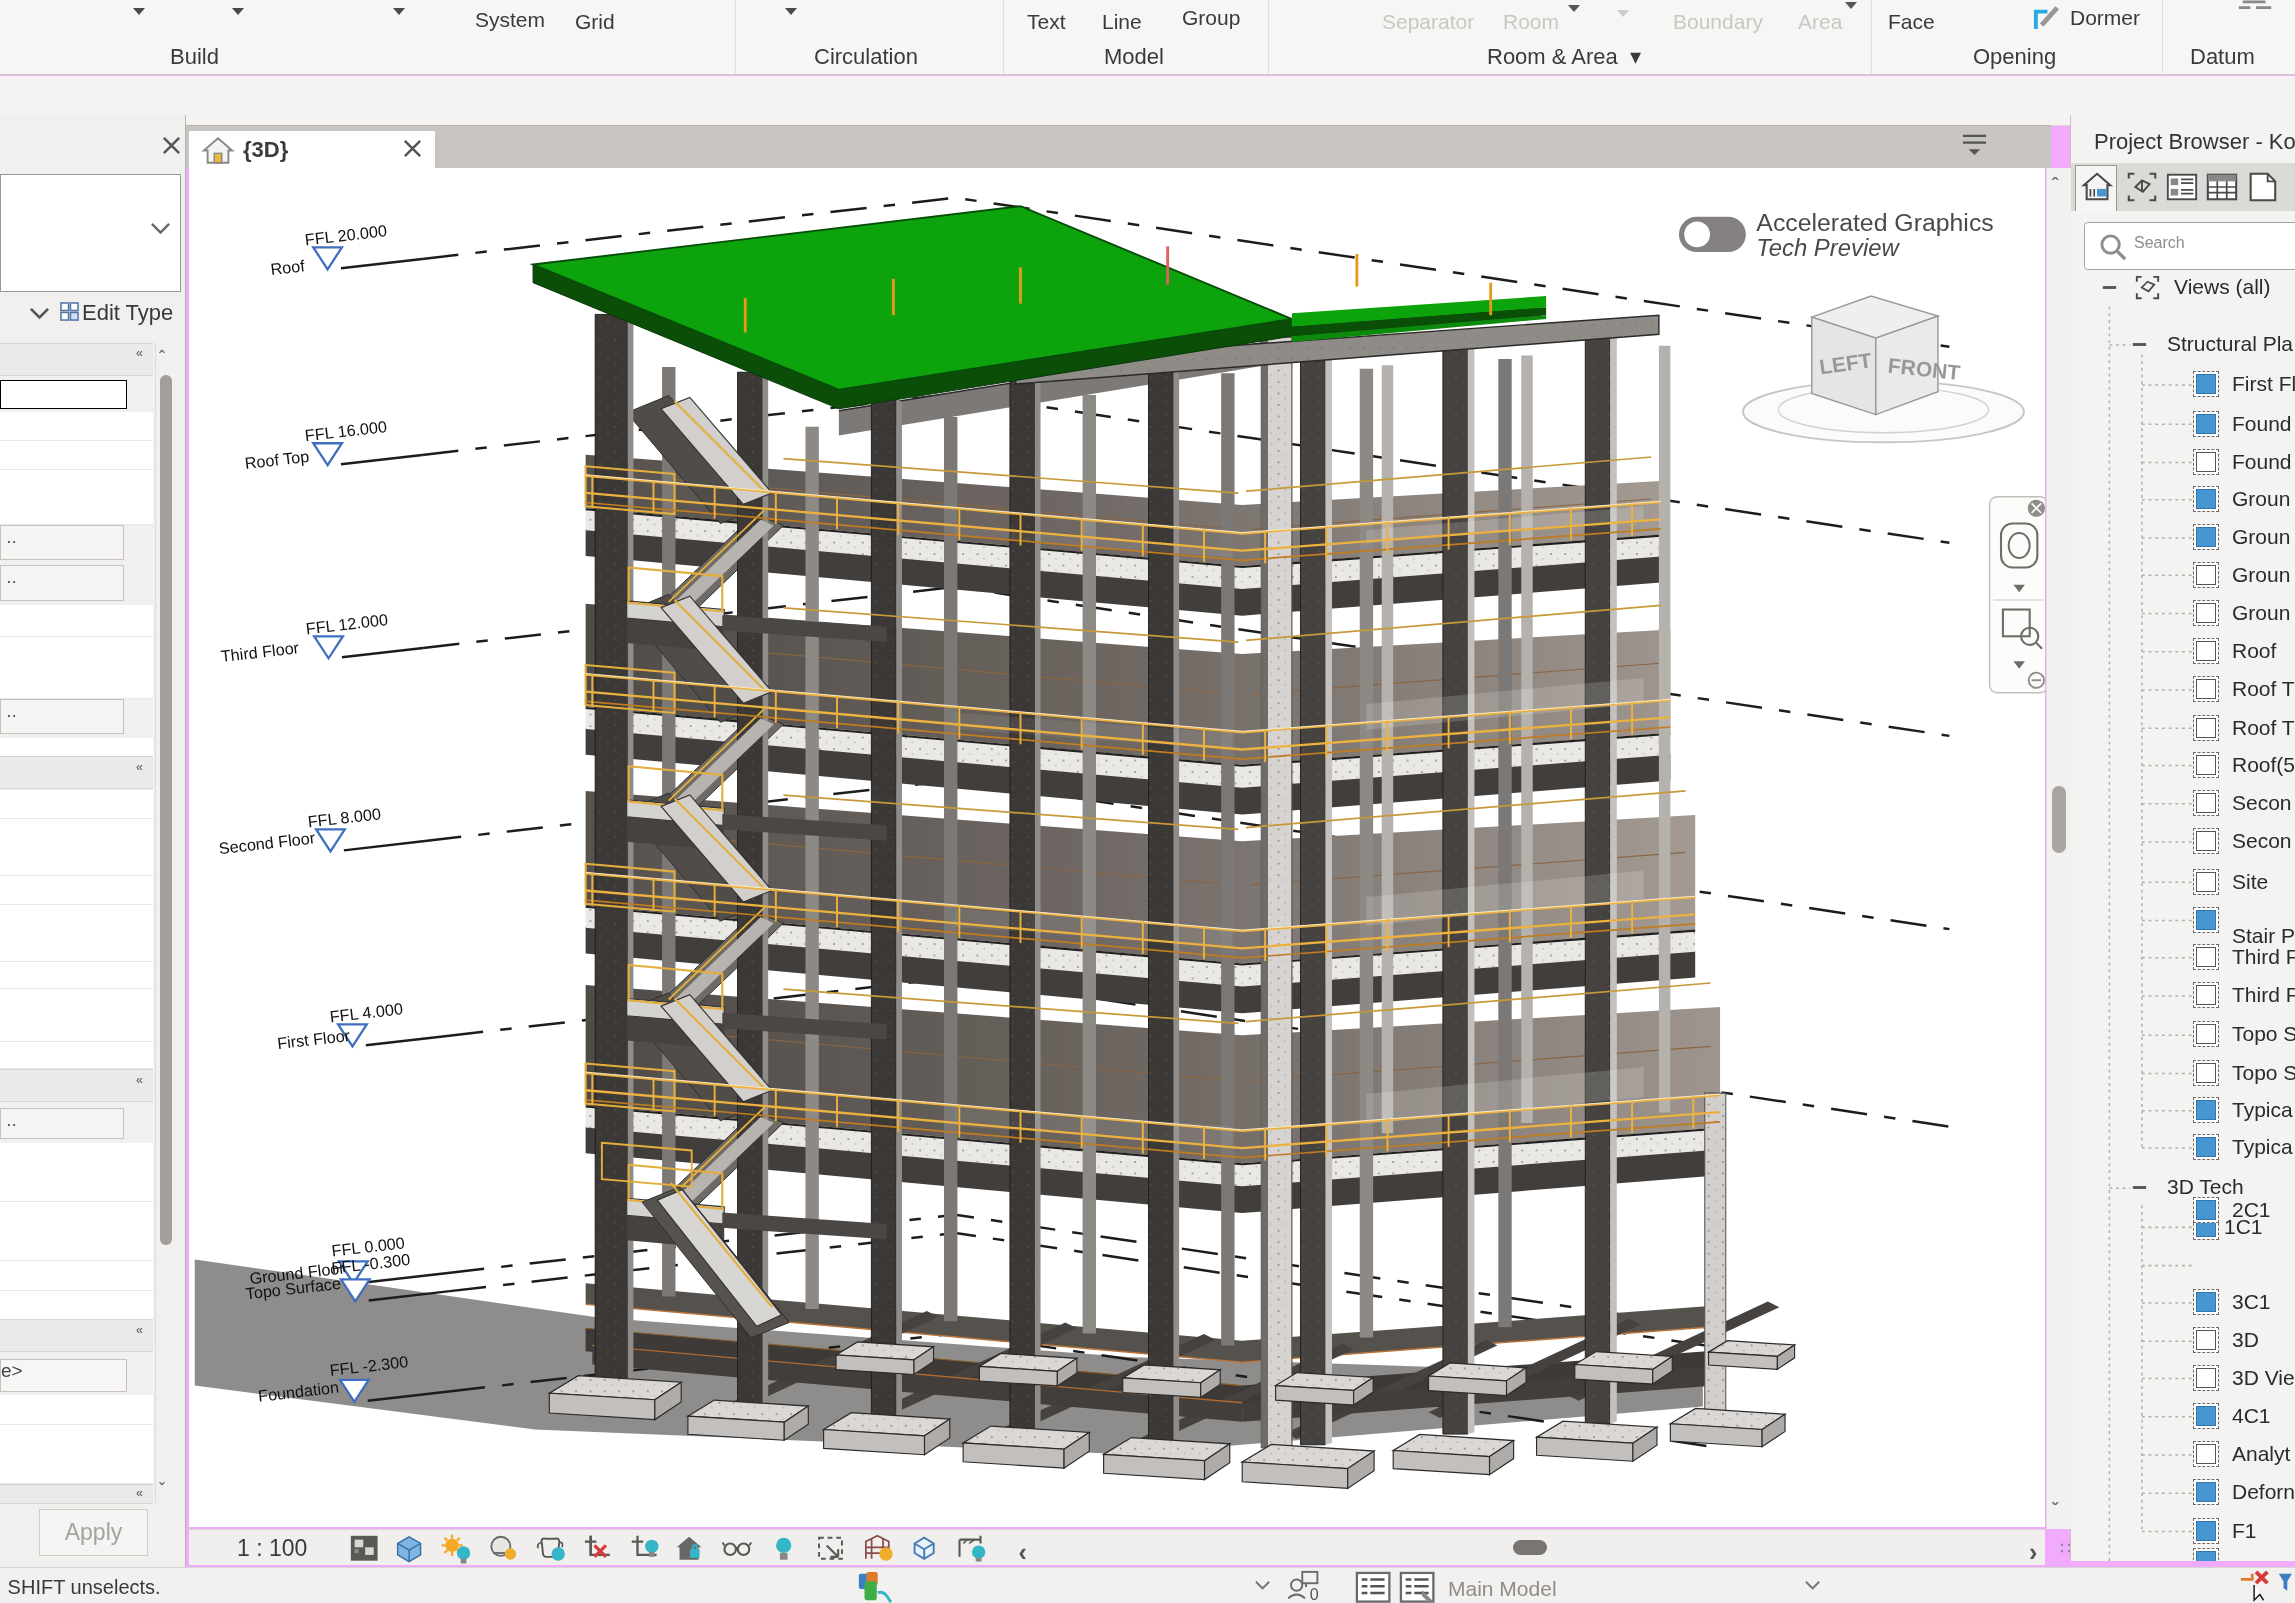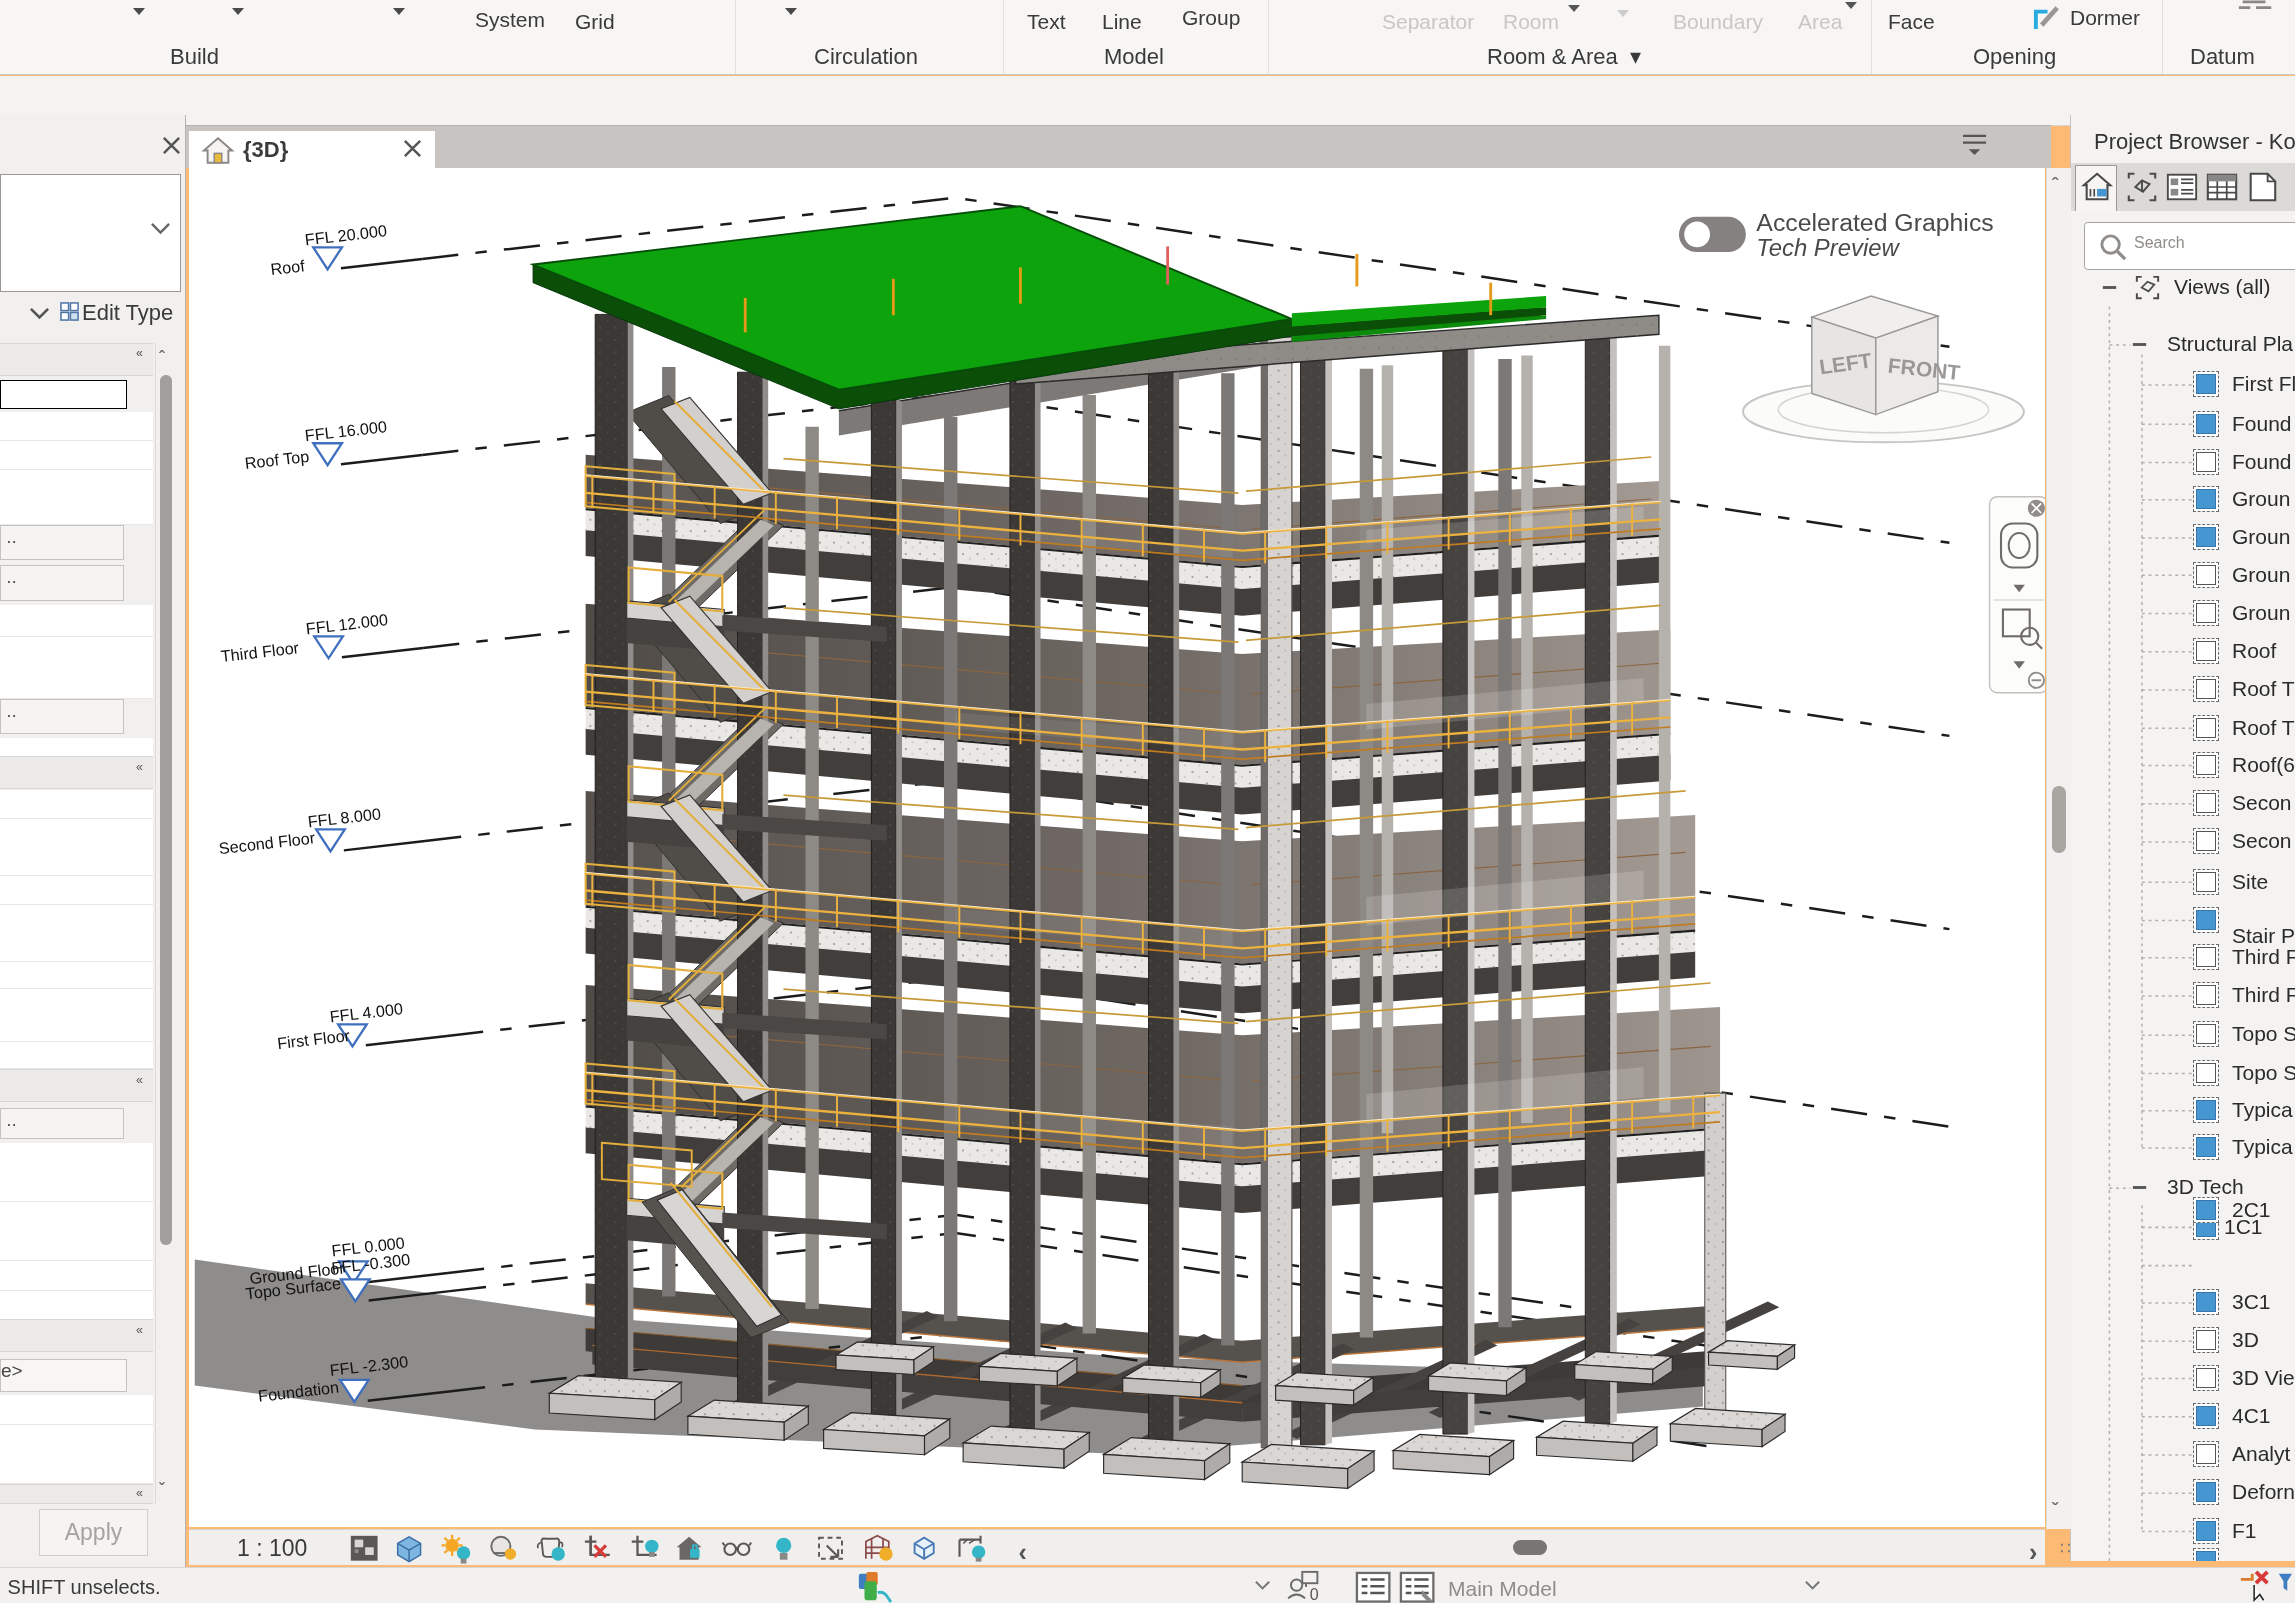--- a/index.html
+++ b/index.html
@@ -1,16 +1,16 @@
 <!DOCTYPE html>
 <html><head><meta charset="utf-8"><style>
 *{margin:0;padding:0;box-sizing:border-box}
 html,body{width:2295px;height:1603px;overflow:hidden;background:#fff;font-family:"Liberation Sans",sans-serif}
 .abs{position:absolute}
-#page{position:relative;width:2295px;height:1603px;background:#fdba74}
+#page{position:relative;width:2295px;height:1603px;background:#f0abfc}
 
 #ribbon{position:absolute;left:0;top:0;width:2295px;height:75px;background:#f7f6f4;border-bottom:1px solid #cecbc8}
 .rlbl{position:absolute;font-size:22px;color:#3a3a3a;white-space:nowrap}
 .rtxt{position:absolute;font-size:21px;color:#3a3a3a;white-space:nowrap}
 .rgray{color:#c9c7c4}
 .rsep{position:absolute;top:0;width:1px;height:74px;background:#e2e0dd}
 .darr{position:absolute;width:0;height:0;border-left:6.7px solid transparent;border-right:6.7px solid transparent;border-top:7.6px solid #4a4a4a}
 #optbar{position:absolute;left:0;top:76px;width:2295px;height:50px;background:#f4f3f1;border-bottom:1px solid #d8d5d2}
 
 #tabbar{position:absolute;left:186px;top:125px;width:1865px;height:43px;background:#c7c4c1;border-top:1px solid #b5b2af}
@@ -692,21 +692,21 @@
       <div class="trow" style="top:594px">
         <div class="ticon" style="left:122px;top:5.7px">
           <div></div>
         </div>
         <span class="abs" style="left:161px;top:6.7px">Roof T</span>
       </div>
       <div class="trow" style="top:631px">
         <div class="ticon" style="left:122px;top:5.7px">
           <div></div>
         </div>
-        <span class="abs" style="left:161px;top:6.7px">Roof(6</span>
+        <span class="abs" style="left:161px;top:6.7px">Roof(5</span>
       </div>
       <div class="trow" style="top:669px">
         <div class="ticon" style="left:122px;top:5.7px">
           <div></div>
         </div>
         <span class="abs" style="left:161px;top:6.7px">Secon</span>
       </div>
       <div class="trow" style="top:707px">
         <div class="ticon" style="left:122px;top:5.7px">
           <div></div>

